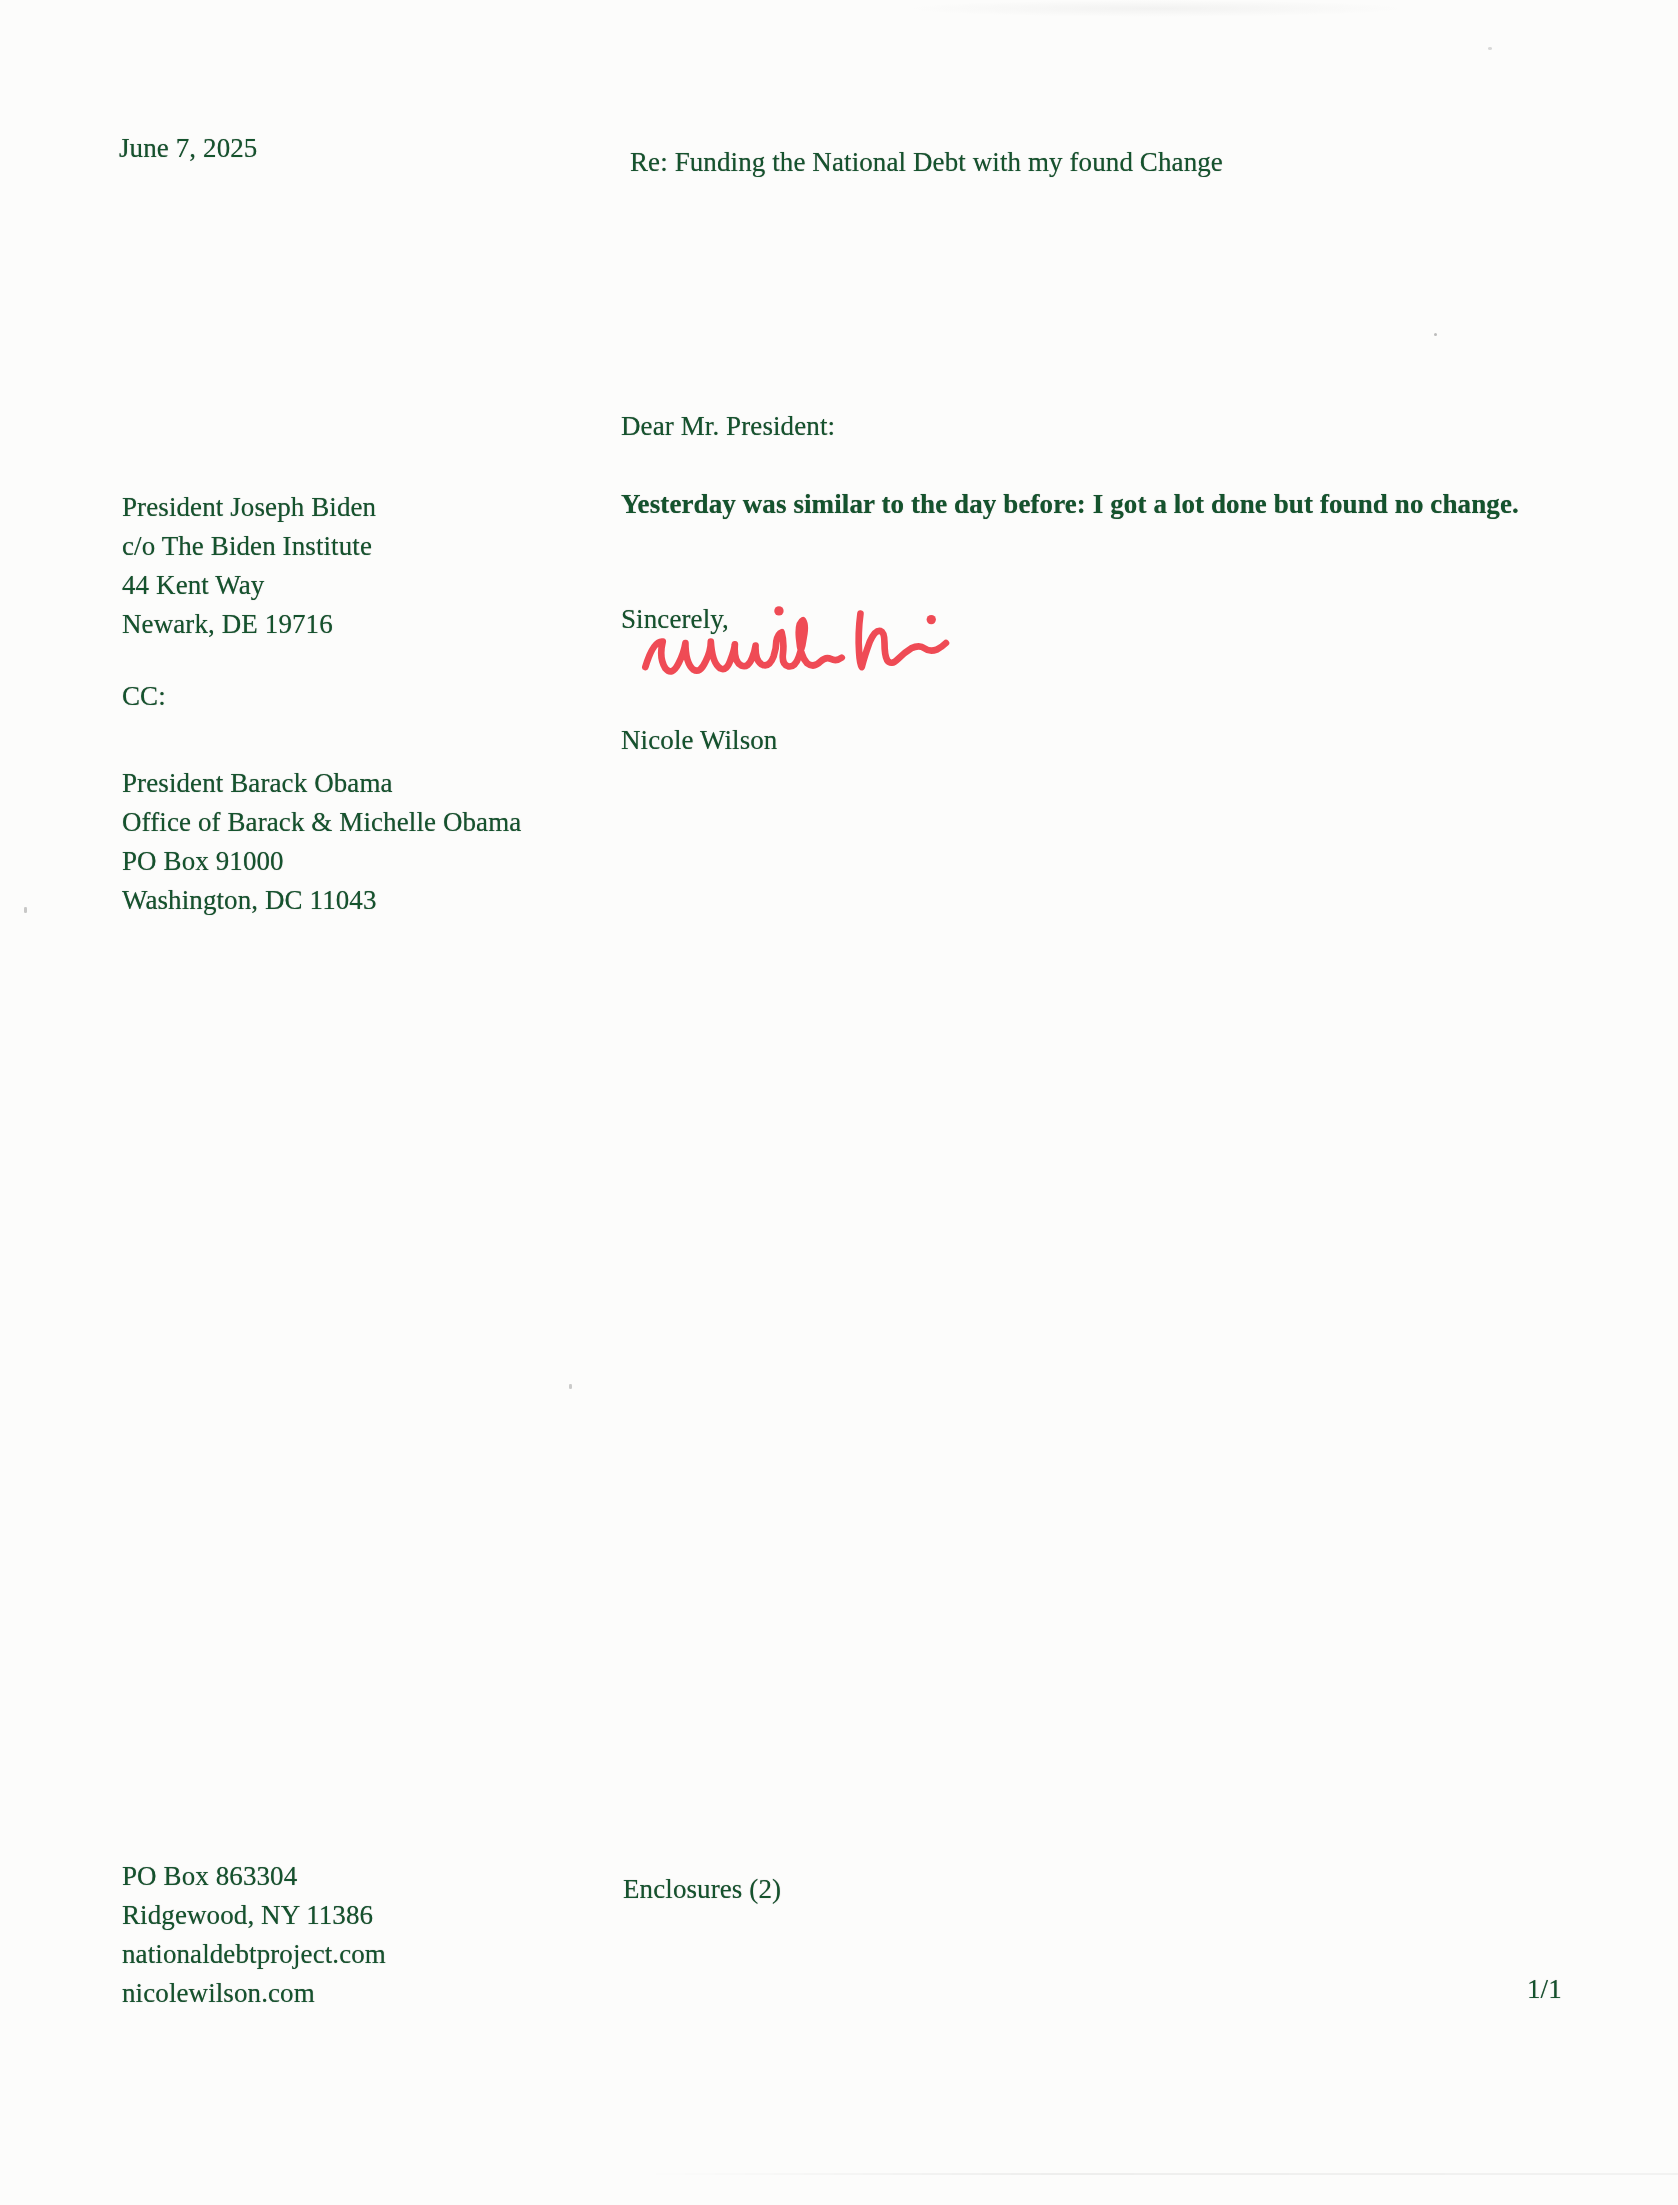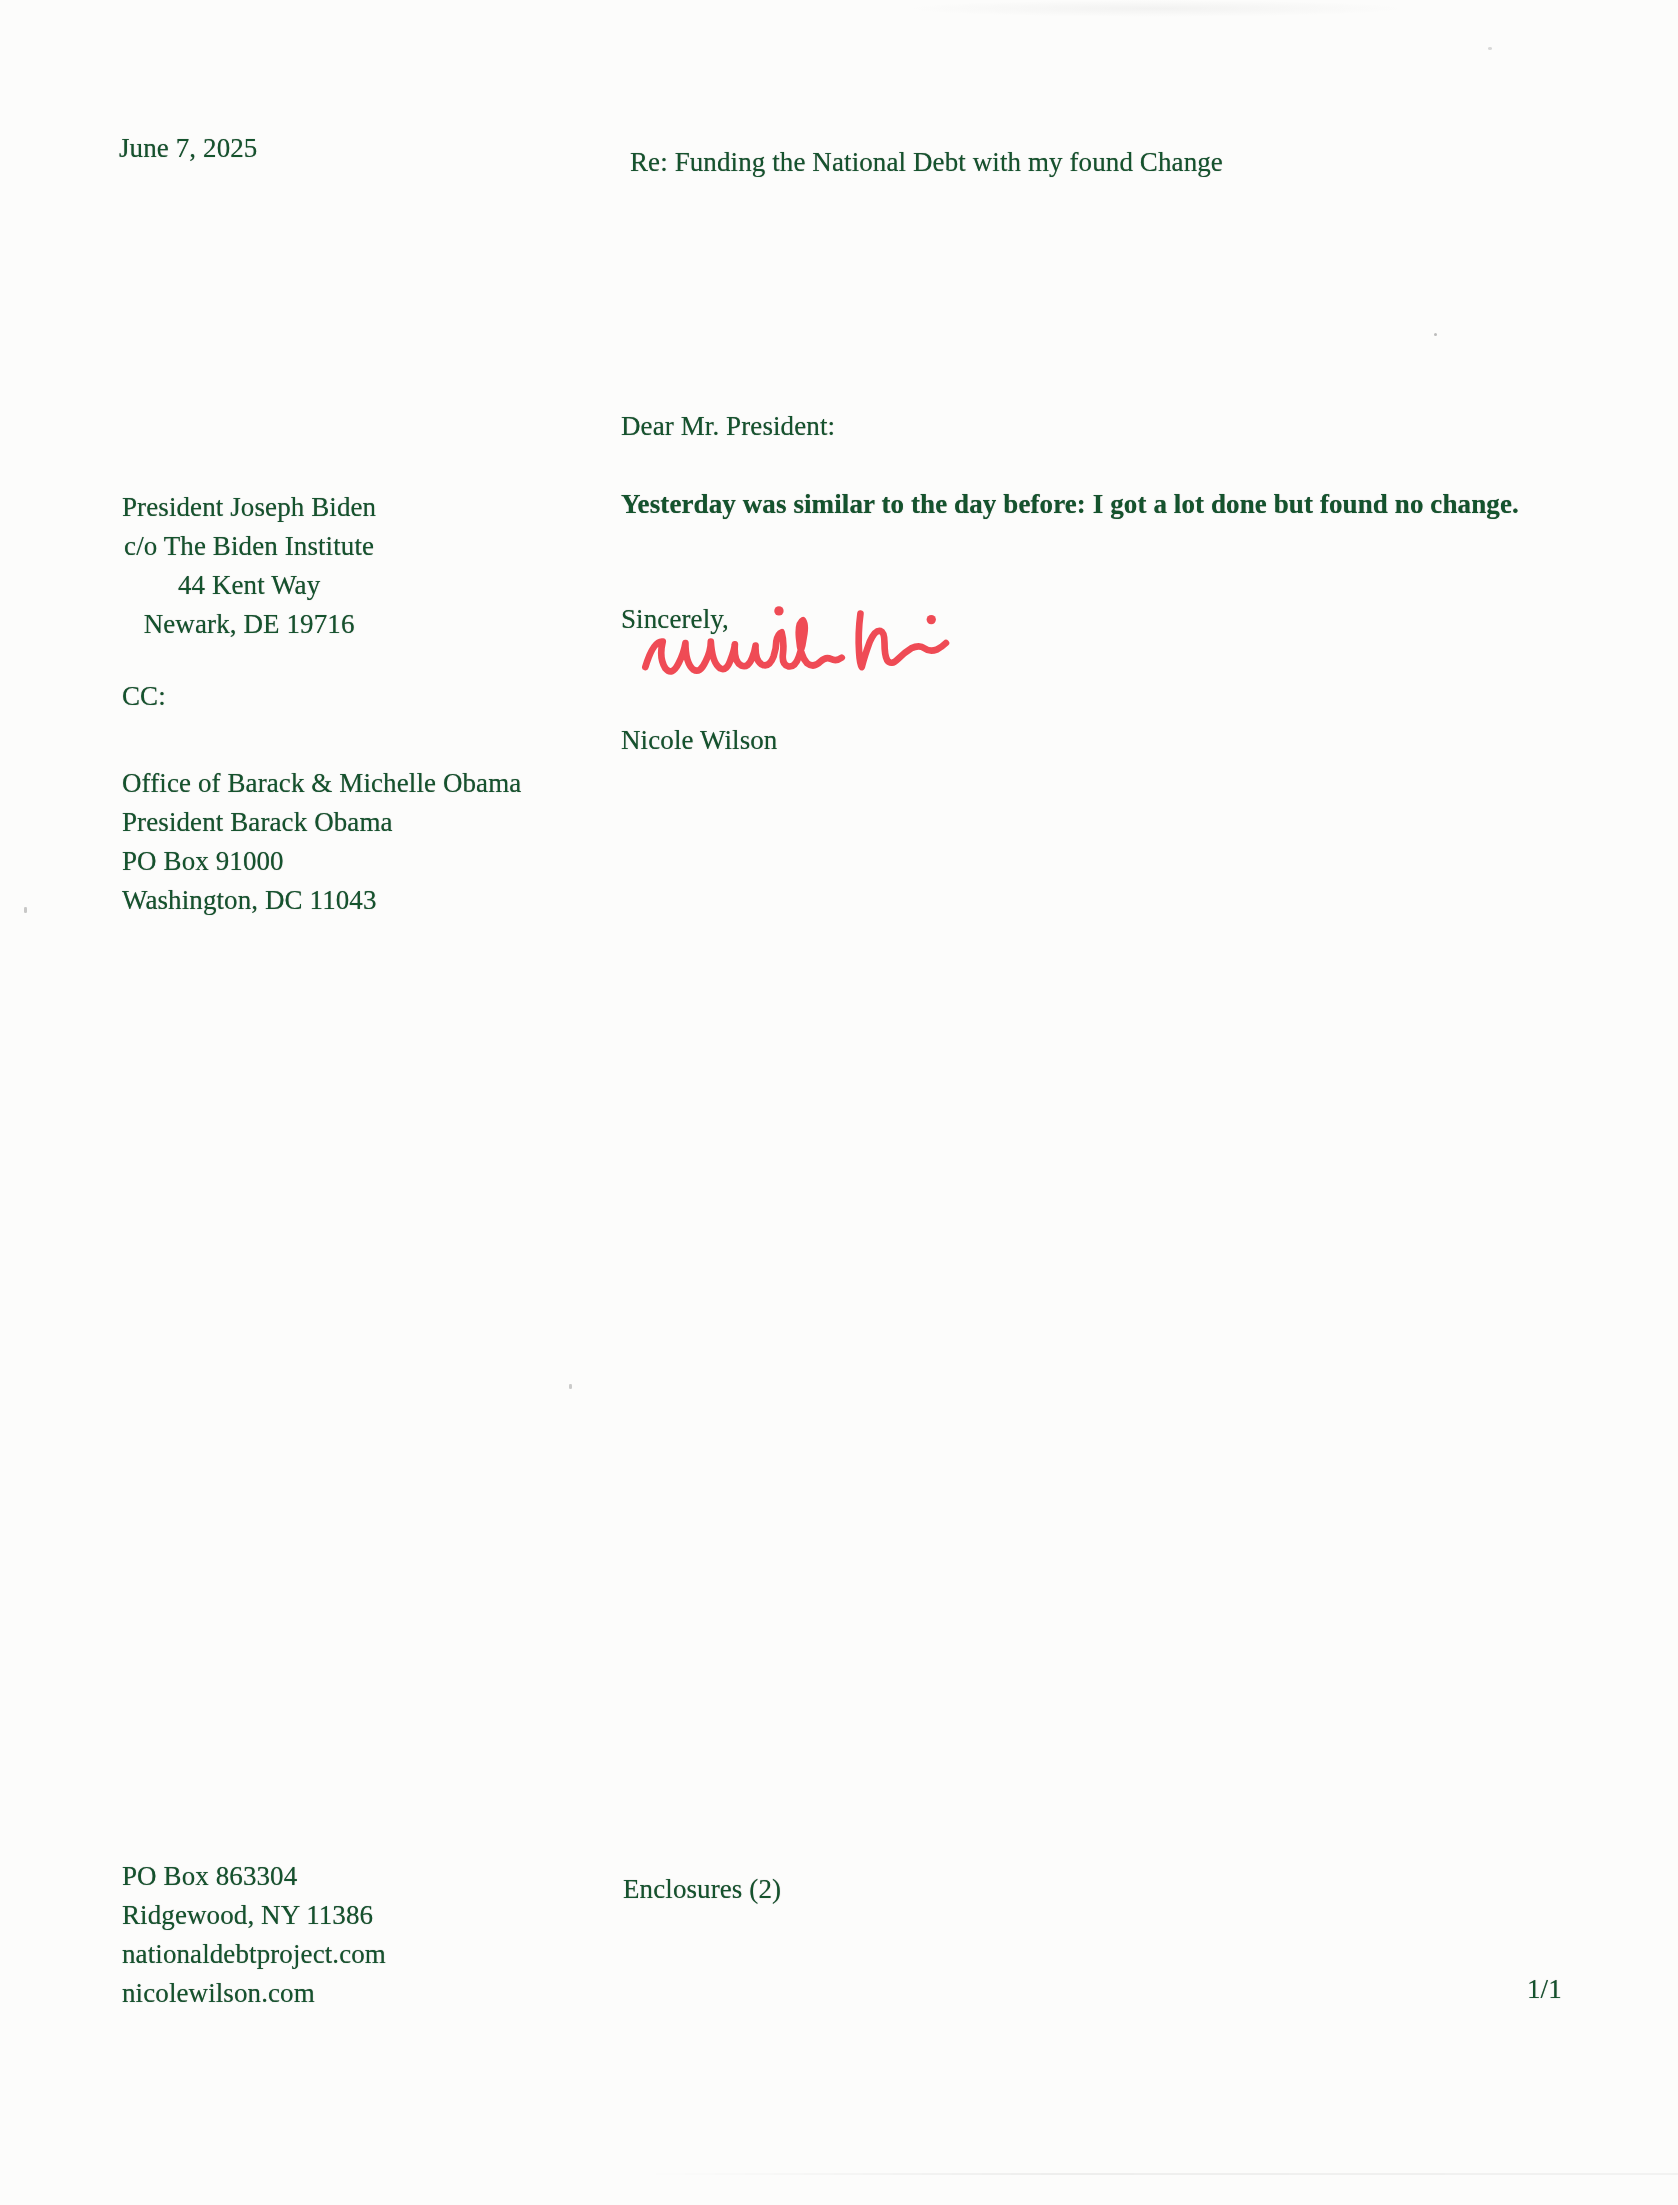--- a/index.html
+++ b/index.html
@@ -18,21 +18,21 @@
     overflow: hidden;
   }
   .abs { position: absolute; white-space: nowrap; }
   .soft {
     text-shadow: 0 0 0.8px rgba(25,25,25,0.55);
     letter-spacing: 0.1px;
   }
   .block { line-height: 39px; }
   .date        { left: 119px;  top: 133px; }
   .subject     { left: 621px;  top: 147px; margin-left: 9px; }
-  .recipient   { left: 122px;  top: 488px; text-align: center; }
+  .recipient   { left: 122px;  top: 488px; }
   .cc-label    { left: 122px;  top: 681px; }
   .cc-block    { left: 122px;  top: 764px; }
   .salutation  { left: 621px;  top: 411px; }
   .message     { left: 621px;  top: 489px; font-weight: bold; }
   .closing     { left: 621px;  top: 580px; margin-top: 24px; }
   .signature   { left: 636px;  top: 600px; width: 334px; height: 94px; }
   .signer      { left: 621px;  top: 725px; }
   .footer-block{ left: 122px;  top: 1857px; }
   .enclosures  { left: 623px;  top: 1874px; }
   .page-number { left: 1527px; top: 1974px; }
@@ -65,22 +65,22 @@
   <div class="abs soft block recipient">
     <div>President Joseph Biden</div>
     <div>c/o The Biden Institute</div>
     <div>44 Kent Way</div>
     <div>Newark, DE 19716</div>
   </div>
 
   <div class="abs soft cc-label">CC:</div>
 
   <div class="abs soft block cc-block">
+    <div>President Barack Obama</div>
     <div>Office of Barack &amp; Michelle Obama</div>
-    <div>President Barack Obama</div>
     <div>PO Box 91000</div>
     <div>Washington, DC 11043</div>
   </div>
 
   <div class="abs soft salutation">Dear Mr. President:</div>
   <div class="abs soft message">Yesterday was similar to the day before: I got a lot done but found no change.</div>
   <div class="abs soft closing">Sincerely,</div>
 
   <svg class="abs signature" viewBox="0 0 500 140" fill="none" xmlns="http://www.w3.org/2000/svg">
     <path stroke-width="10" stroke-linecap="round" stroke-linejoin="round" d="M14,100 Q26,60 40,62 Q34,86 44,102 Q54,114 64,94 Q72,78 74,64

